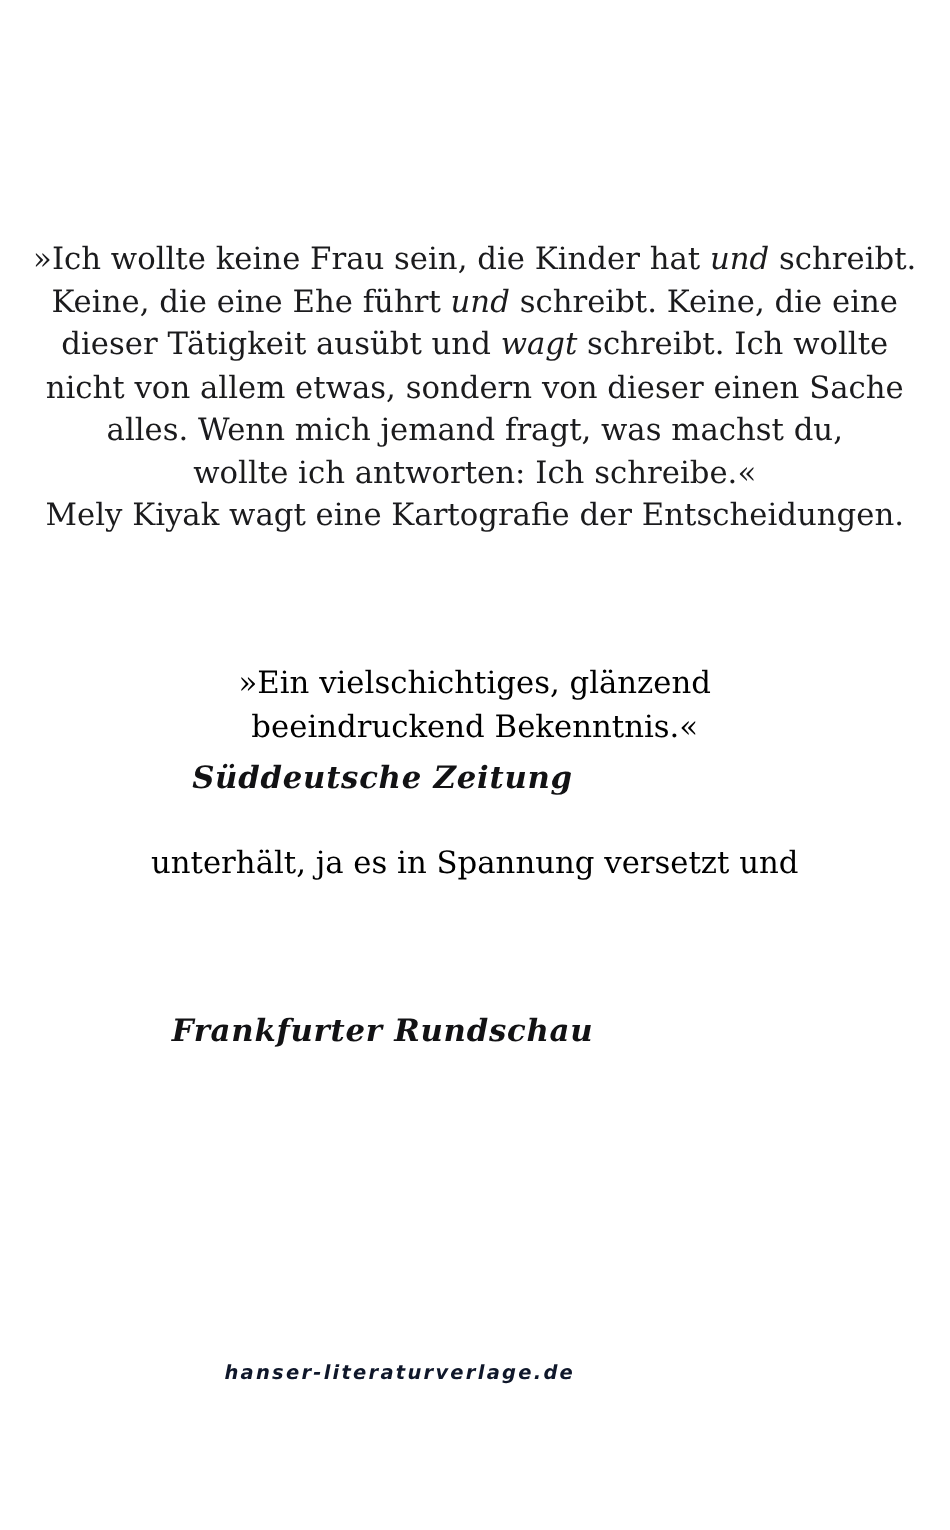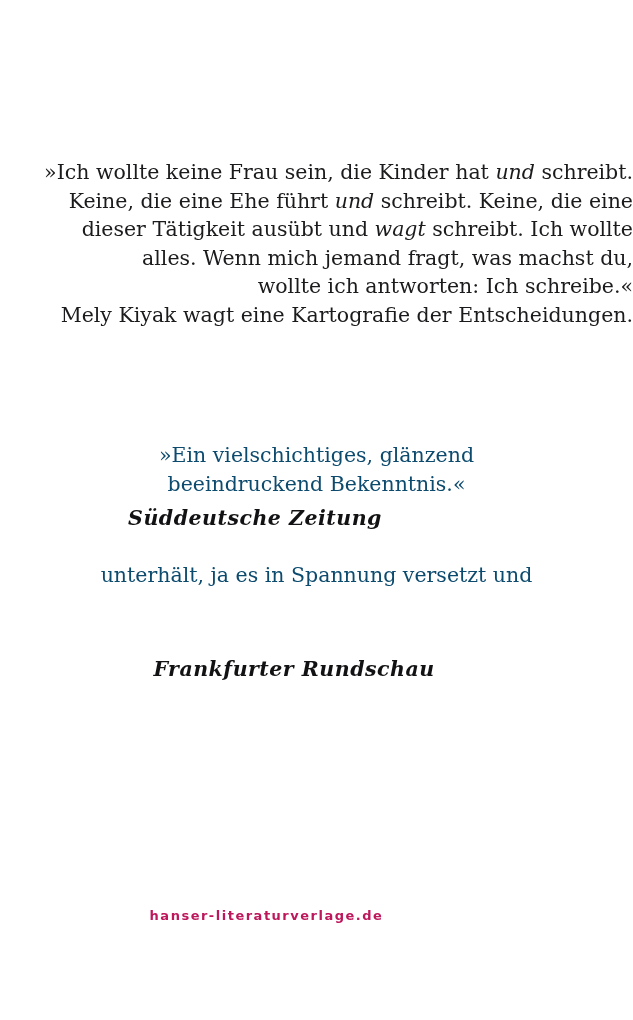--- a/index.html
+++ b/index.html
@@ -9,72 +9,74 @@
     height: 1020px;
     background: #ffffff;
     overflow: hidden;
     font-family: "DejaVu Serif", serif;
   }
   .blurb {
     position: absolute;
     top: 158px;
     left: 0;
     width: 633px;
-    text-align: right;
+    text-align: center;
     color: #1b1b1d;
     font-size: 20.5px;
     line-height: 28.5px;
   }
   .blurb em { font-style: italic; }
   .quote {
     position: absolute;
     left: 0;
     width: 633px;
     text-align: center;
-    color: #0c4a6e;
+    color: #000000;
     font-size: 20.5px;
     line-height: 29px;
   }
   .quote-1 { top: 441px; }
   .quote-2 { top: 561px; }
   .source {
     position: absolute;
     left: 0;
     width: 510px;
     text-align: center;
     color: #121214;
     font-size: 20.5px;
     font-weight: bold;
     font-style: italic;
     letter-spacing: 0.5px;
   }
   .source-1 { top: 506px; }
-  .source-2 { top: 657px; margin-left: 39px; }
+  .source-2 { top: 675px; }
   .footer-url {
     position: absolute;
     top: 908px;
     left: 0;
     width: 533px;
     text-align: center;
-    color: #be185d;
+    color: #0f172a;
     font-family: "DejaVu Sans", sans-serif;
     font-size: 13px;
     font-weight: bold;
     letter-spacing: 1.5px;
+    font-style: italic;
   }
 </style>
 </head>
 <body>
 
 <div class="page">
 
   <div class="blurb">
     <div class="line"><span>»Ich wollte keine Frau sein, die Kinder hat </span><em>und</em><span> schreibt.</span></div>
     <div class="line"><span>Keine, die eine Ehe führt </span><em>und</em><span> schreibt. Keine, die eine</span></div>
     <div class="line"><span>dieser Tätigkeit ausübt und </span><em>wagt</em><span> schreibt. Ich wollte</span></div>
+    <div class="line">nicht von allem etwas, sondern von dieser einen Sache</div>
     <div class="line">alles. Wenn mich jemand fragt, was machst du,</div>
     <div class="line">wollte ich antworten: Ich schreibe.«</div>
     <div class="line">Mely Kiyak wagt eine Kartografie der Entscheidungen.</div>
   </div>
 
   <div class="quote quote-1">
     <div class="line">»Ein vielschichtiges, glänzend</div>
     <div class="line">beeindruckend Bekenntnis.«</div>
   </div>
   <div class="source source-1">Süddeutsche Zeitung</div>

